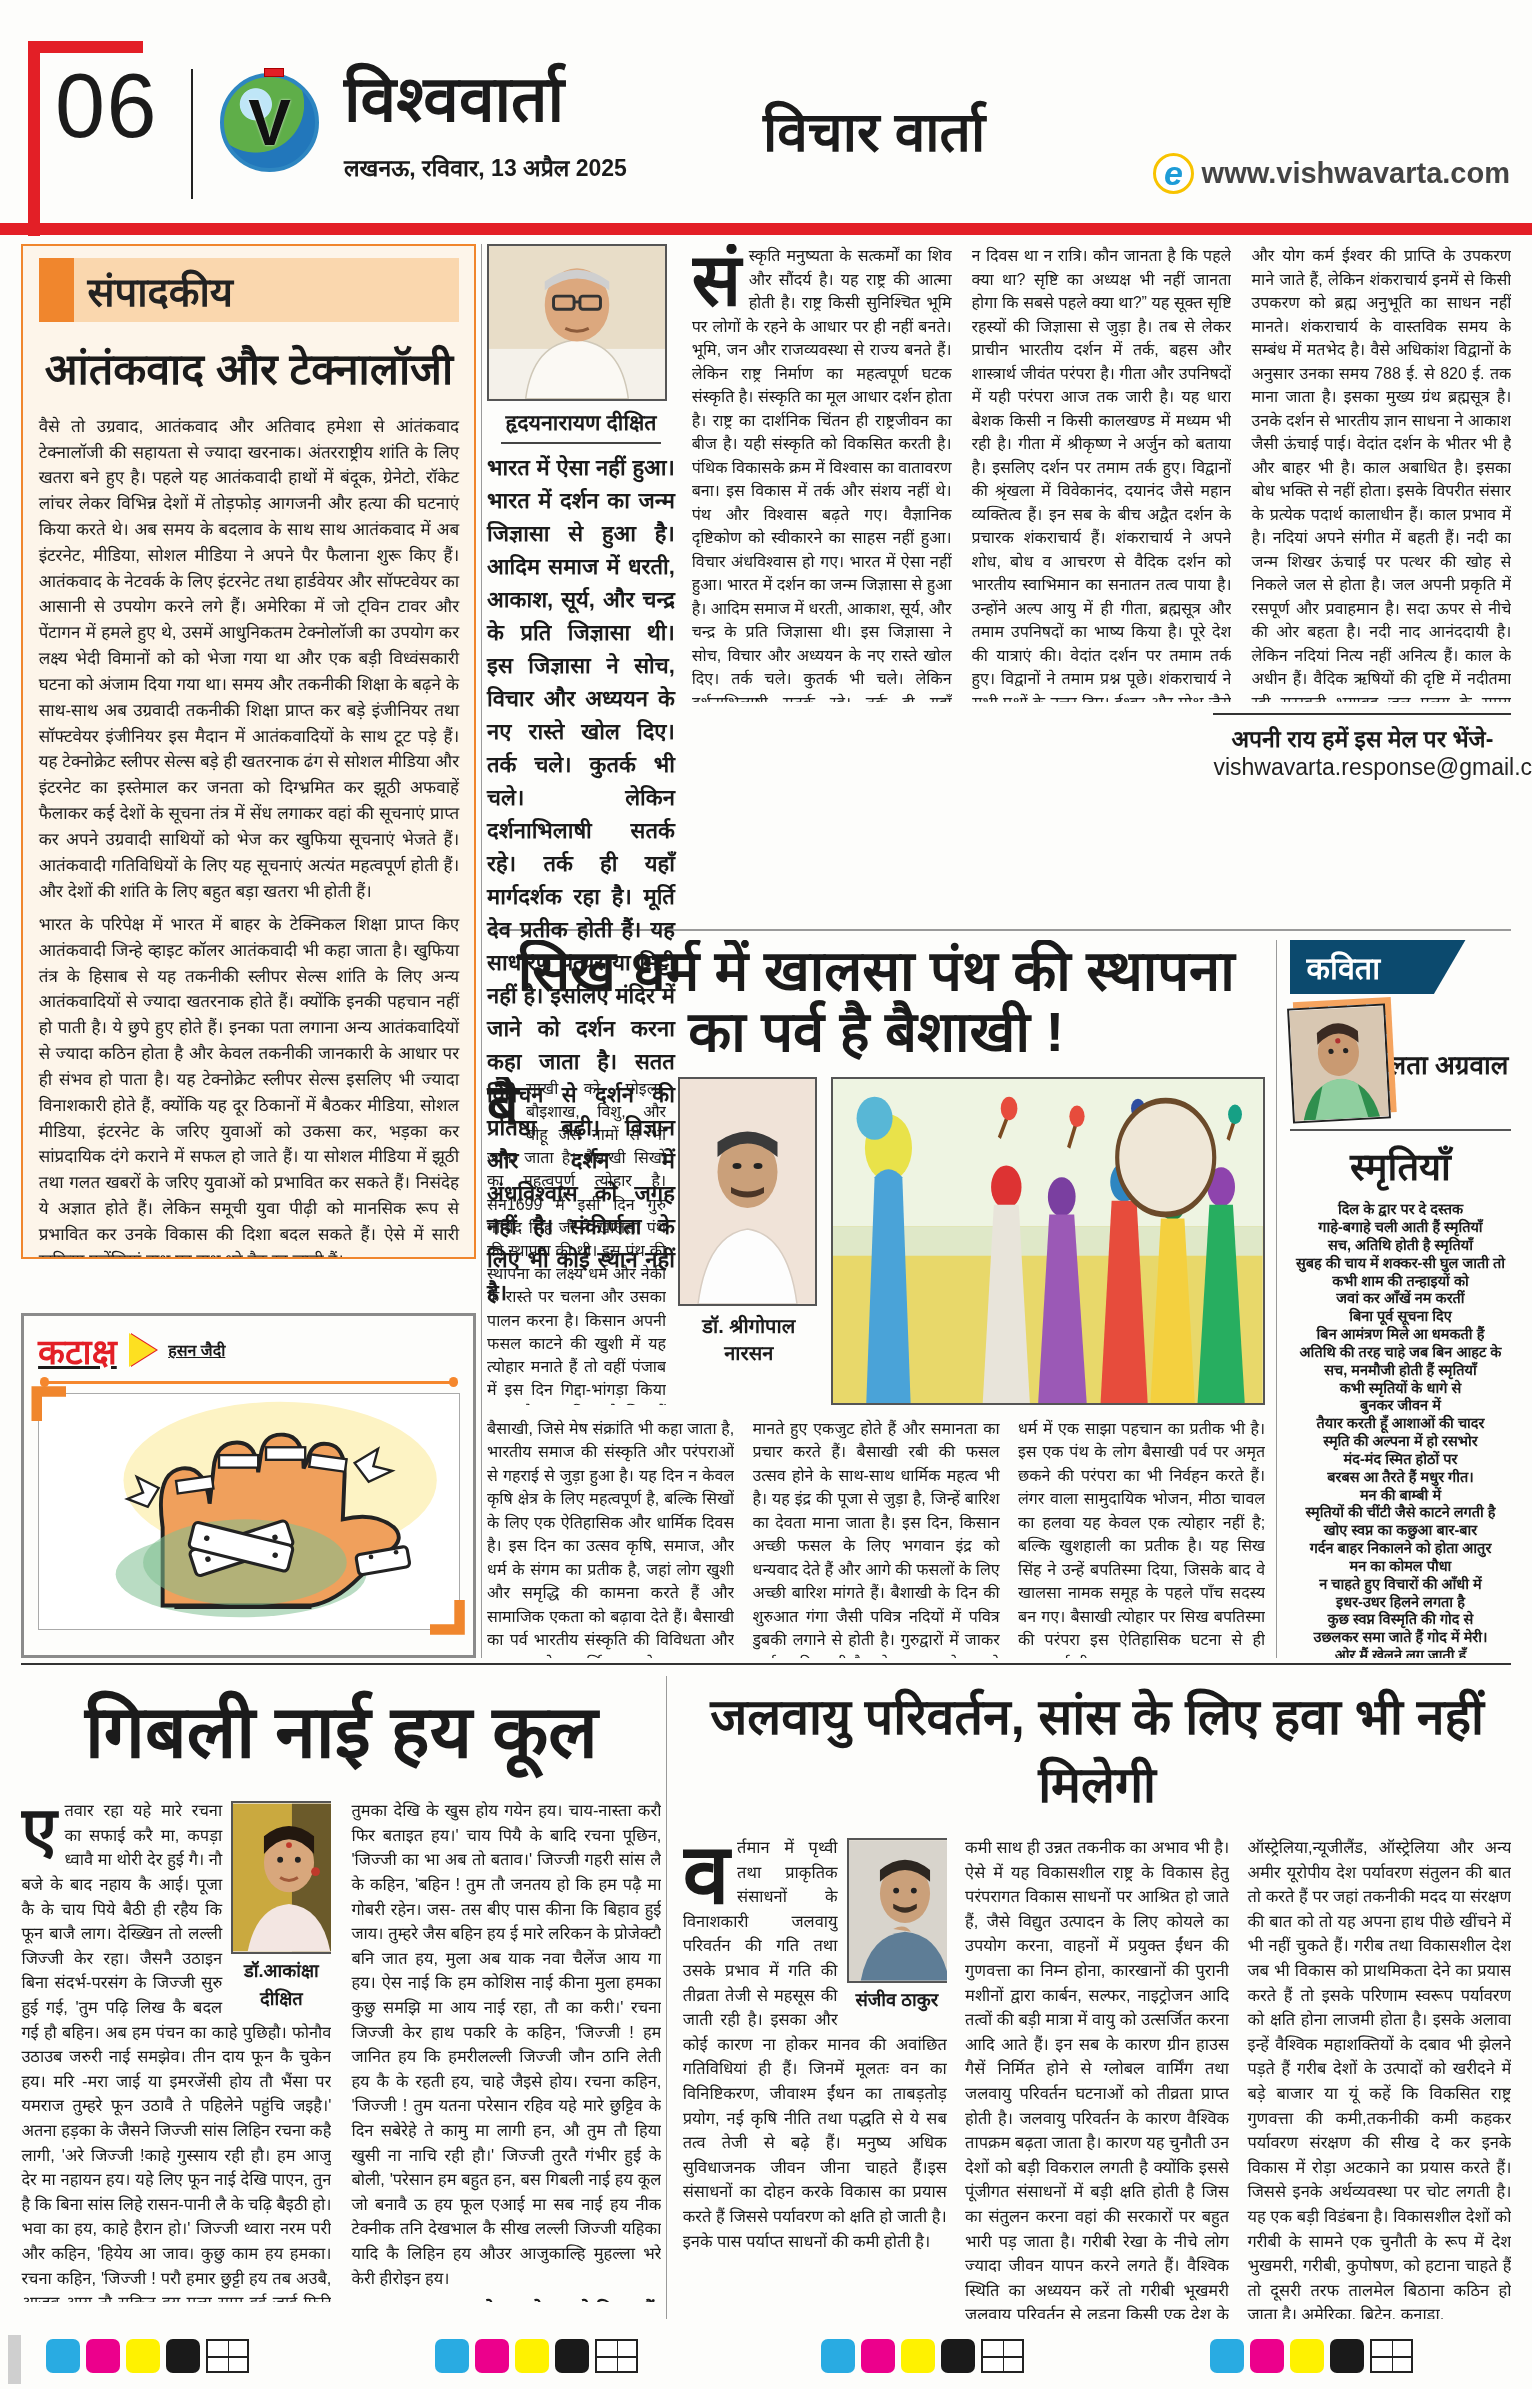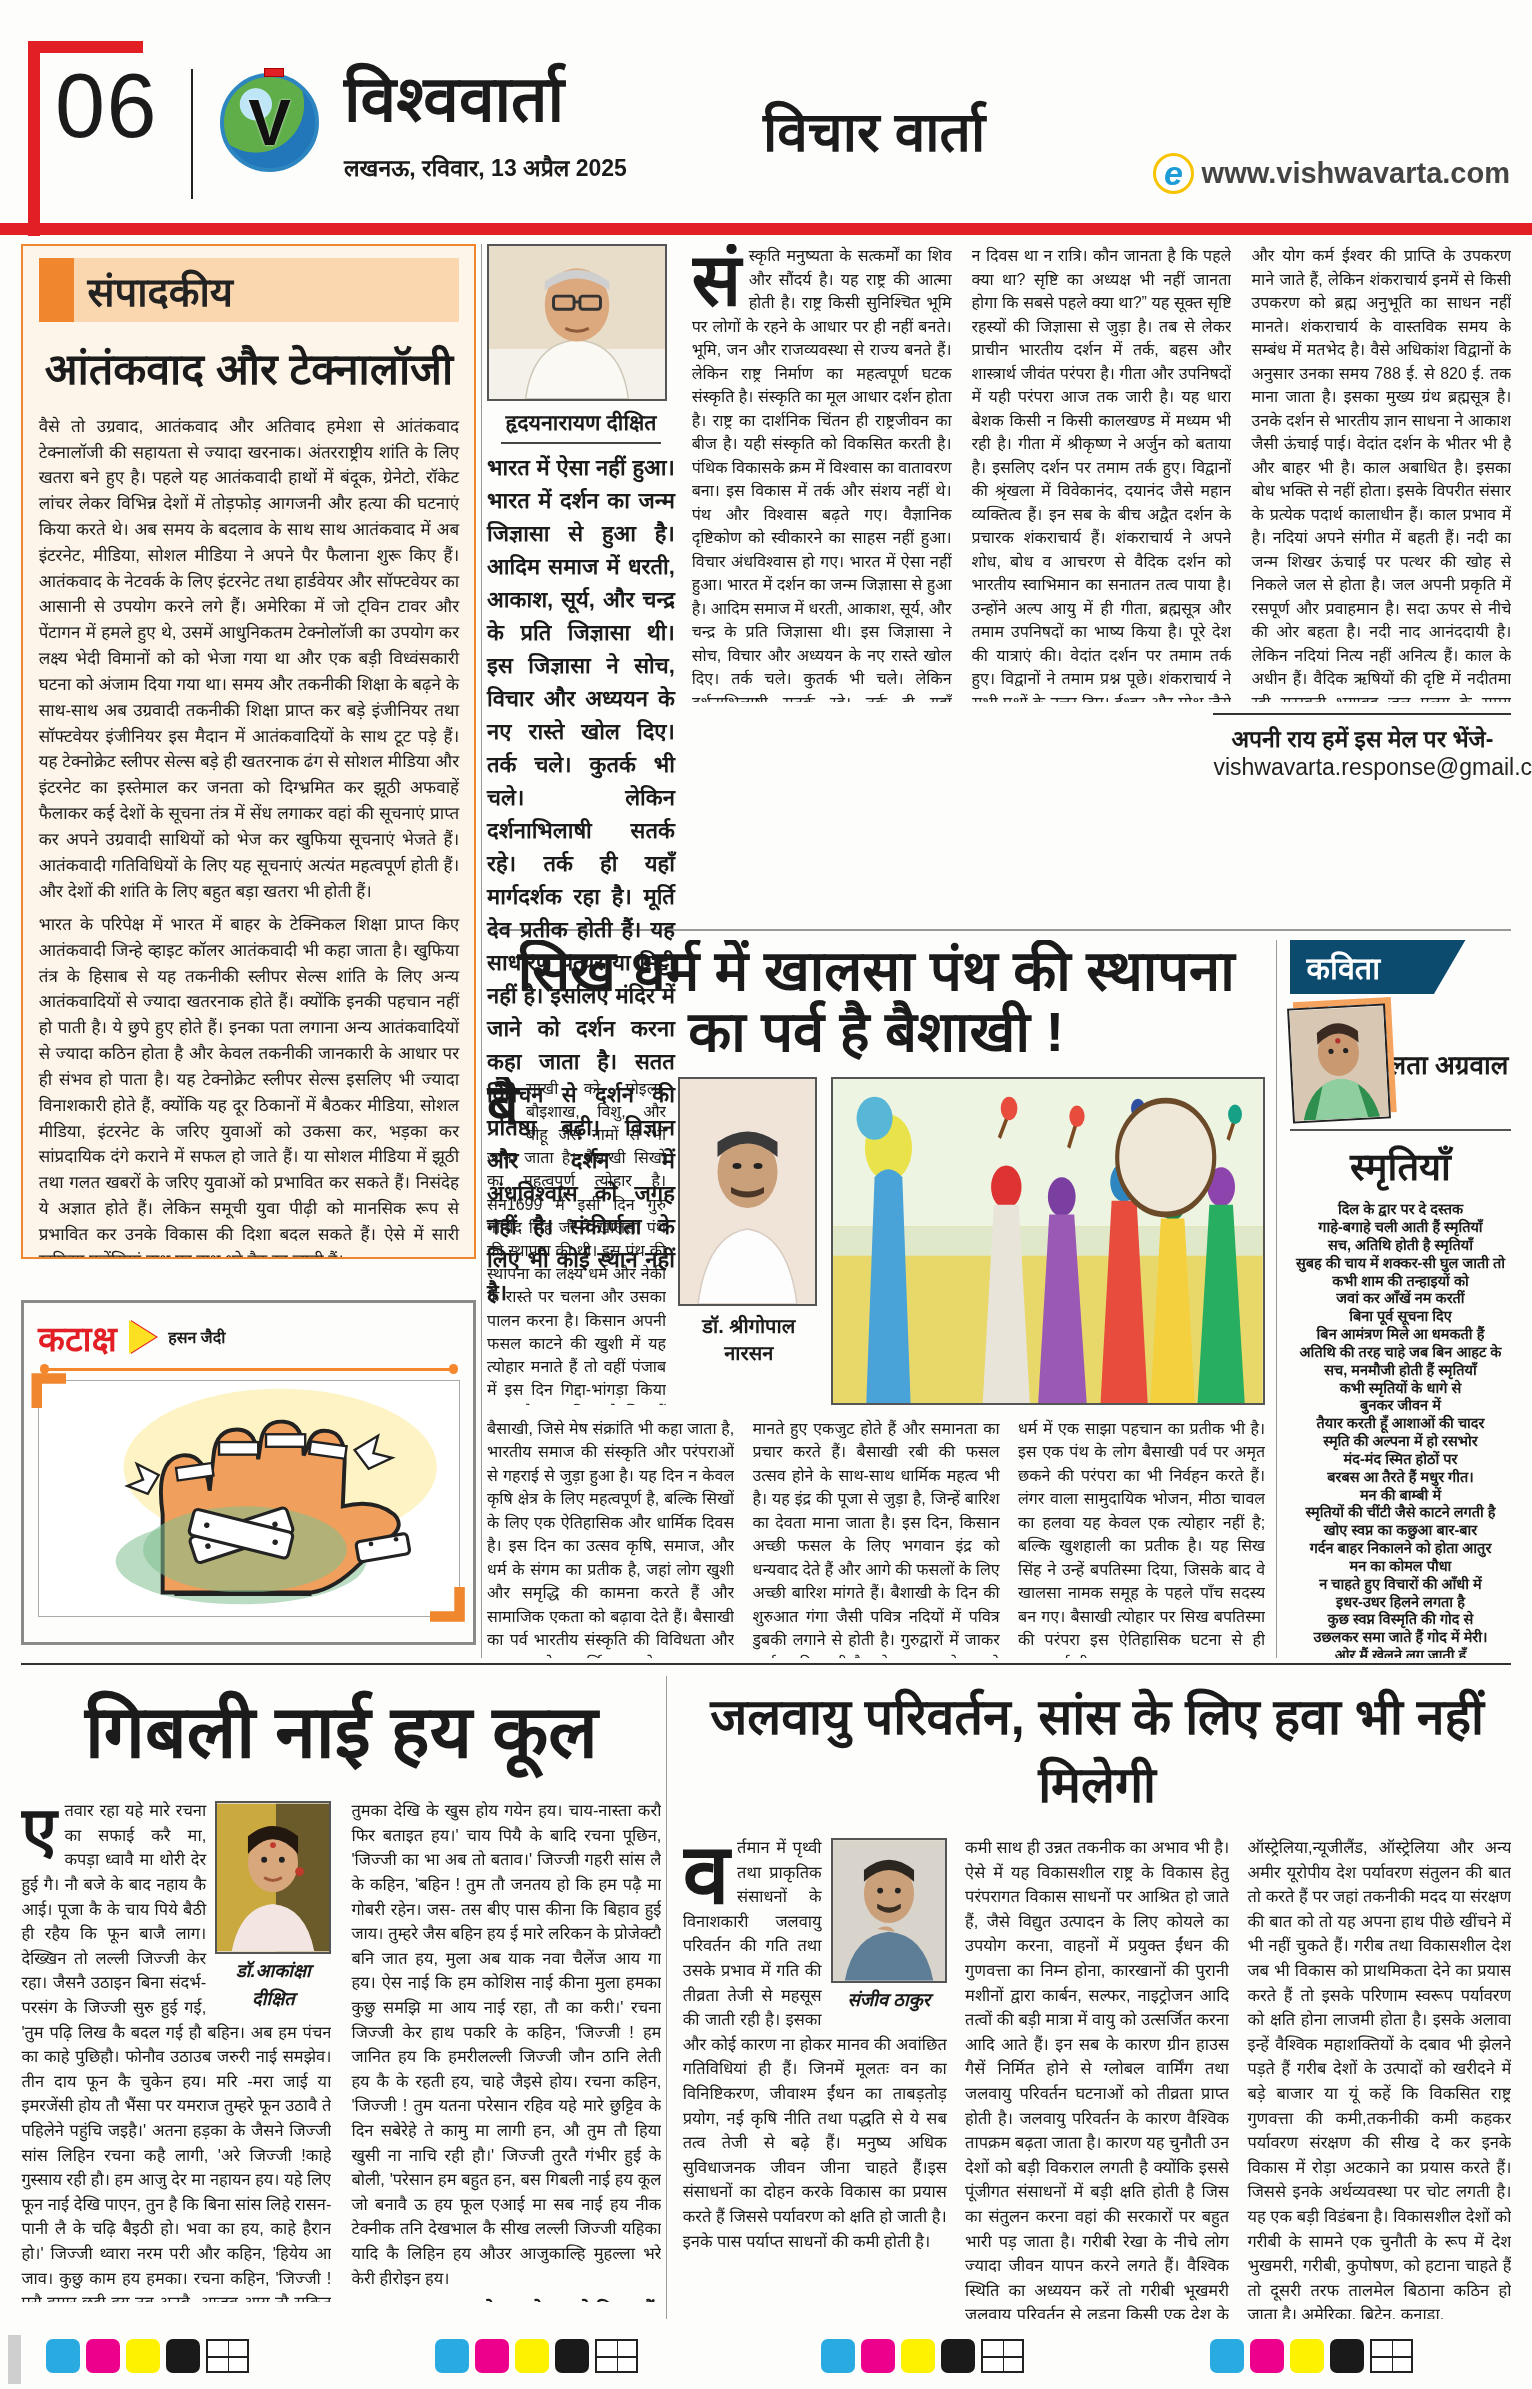--- a/index.html
+++ b/index.html
@@ -36,21 +36,21 @@
 
   
   .editorial{ border:2.3px solid #f0862d; background:#fdf5ea; height:1015px; padding:12.2px 15.3px; overflow:hidden; }
   .ed-label-row{ display:flex; align-items:stretch; margin-bottom:15.3px; }
   .ed-label-sq{ width:35px; background:#f0862d; }
   .ed-label{ flex:1; background:#fad7ae; font-size:40px; font-weight:bold; padding:4.6px 13.7px; color:#222; }
   .ed-head{ font-size:43px; font-weight:bold; text-align:center; margin:4.6px 0 17px; }
   .ed-body p{ font-size:17px; line-height:1.52; text-align:justify; margin-bottom:7.6px; }
 
   
-  .kataksh{ margin-top:41px; border:3.1px solid #8b8b8b; height:345px; padding:10.7px 13.7px; position:relative; overflow:hidden; }
+  .kataksh{ margin-top:54px; border:3.1px solid #8b8b8b; height:345px; padding:10.7px 13.7px; position:relative; overflow:hidden;text-decoration:underline; }
   .kt-row{ display:flex; align-items:center; gap:12.2px; }
   .kt-title{ color:#e31f26; font-size:35px; font-weight:bold; }
   .kt-arrow{ width:0; height:0; border-top:17px solid transparent; border-bottom:17px solid transparent; border-left:27.5px solid #fde021; filter:drop-shadow(2.3px 0 0 #e31f26); }
   .kt-author{ font-size:16px; font-weight:bold; }
   .kt-line{ height:2.3px; background:#f5872d; margin:7.6px 3.1px 9.2px; position:relative; }
   .kt-line i{ position:absolute; top:-3.8px; width:9.2px; height:9.2px; border-radius:50%; background:#f5872d; }
   .kt-line i.l{ left:-1.5px; } .kt-line i.r{ right:-1.5px; }
   .kt-cartoon{ position:relative; height:237px; border:1.5px solid #aaa; background:#fff; }
   .corner{ position:absolute; width:35px; height:35px; background:#f0862d; }
   .corner.tl{ left:-7.6px; top:-7.6px; clip-path:polygon(0 0,100% 0,100% 30%,30% 30%,30% 100%,0 100%); }
@@ -98,21 +98,21 @@
   .poem-title{ font-size:38px; font-weight:bold; text-align:center; margin:4.6px 0 10.7px; }
   .poem-lines{ text-align:center; font-size:14.5px; font-weight:600; line-height:1.23; }
 
   
   .row3-rule{ position:absolute; left:21.4px; top:1663px; width:1490px; height:2.3px; background:#333; }
   .row3{ position:absolute; left:21.4px; top:1676px; width:1490px; height:643px; display:flex; }
   .ghibli{ width:640px; flex:0 0 640px; overflow:hidden; }
   .ghibli-head{ font-size:73px; font-weight:bold; text-align:center; margin:3.1px 0 20px; }
   .gh-cols{ display:flex; gap:20px; height:504px; overflow:hidden; }
   .gh-col{ flex:1; font-size:16.4px; line-height:1.5; text-align:justify; overflow:hidden; }
-  .float-photo{ float:right; margin:3.1px 0 4.6px 9.2px; width:116px;font-style:italic; }
+  .float-photo{ float:right; margin:3.1px 0 4.6px 9.2px; width:100px; }
   .float-photo .caption{ font-size:18.3px; padding:3.1px 0 0; }
   .climate{ flex:1; min-width:0; padding-left:10.7px; overflow:hidden; }
   .climate-head{ font-size:50px; font-weight:bold; text-align:center; margin:4.6px 0 18.3px; }
   .cl-cols{ display:flex; gap:18.3px; height:534px; overflow:hidden; }
 
   
   .reg-strip{ position:absolute; left:0; top:2330px; width:1533px; height:60px; }
   .reg-gray{ position:absolute; left:7.6px; top:4.6px; width:13.7px; height:49px; background:#cfcfcf; }
   .reg-group{ position:absolute; top:9.2px; display:flex; gap:6.1px; align-items:center; }
   .reg-sq{ width:34px; height:34px; border-radius:6.9px; }

